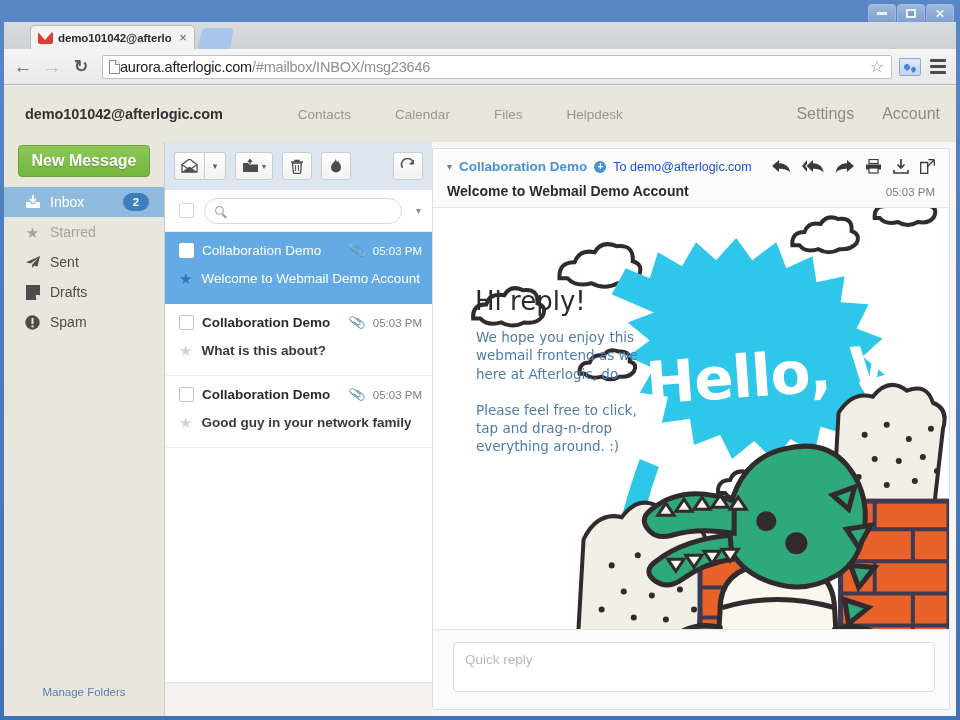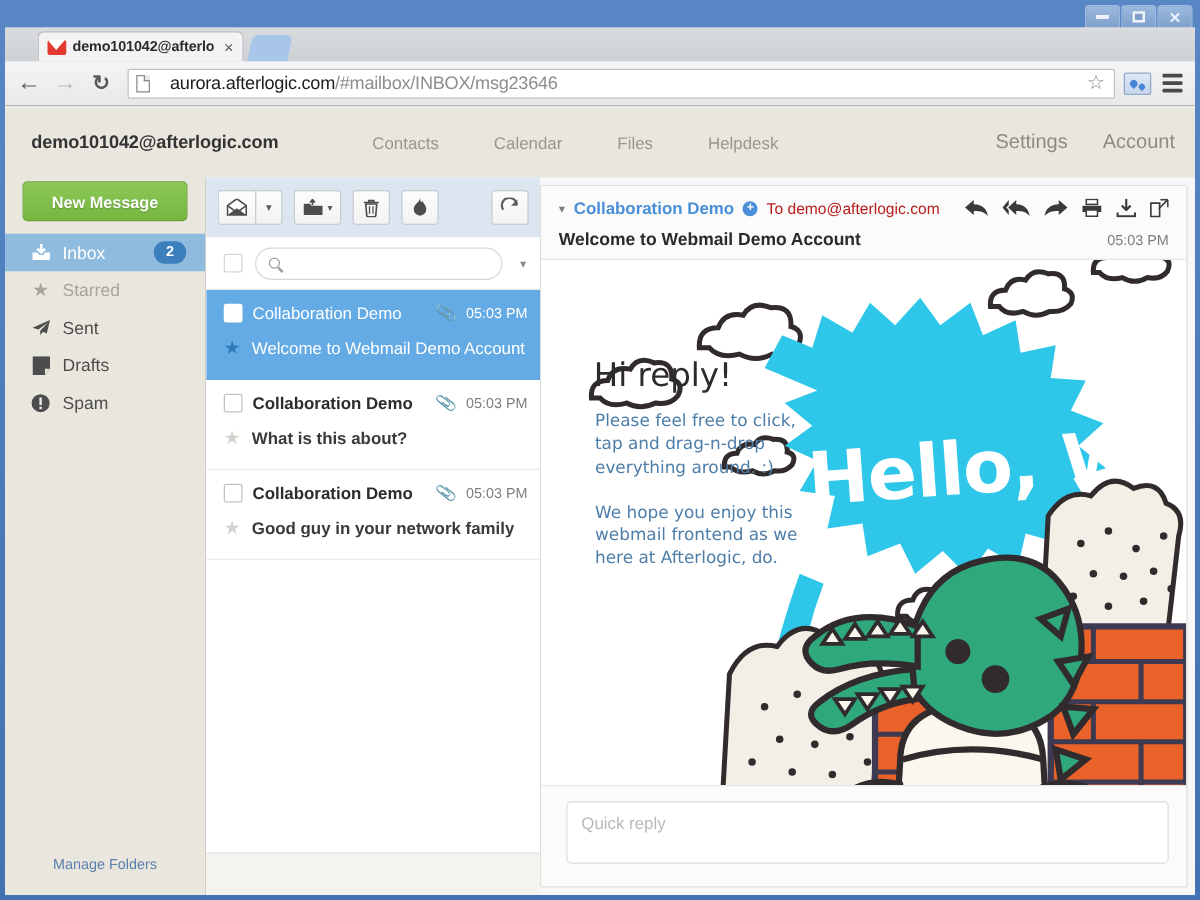--- a/index.html
+++ b/index.html
@@ -111,21 +111,21 @@
 
   #omnibox {
     flex: 1 1 auto;
     height: 24px;
     background: #ffffff;
     border: 1px solid #c0c0c0;
     border-radius: 2px;
     display: flex; align-items: center;
     padding: 0 4px 0 6px;
     margin-left: 3px;
-    gap: 16px;
+    gap: 0;
   }
   .page-icon {
     width: 11px; height: 14px;
     border: 1px solid #8a8a8a;
     background: #fff;
     position: relative;
     flex: 0 0 auto;
   }
   .page-icon::after {
     content:""; position:absolute; right:-1px; top:-1px;
@@ -199,21 +199,21 @@
     position: absolute; left: 0; top: 0; bottom: 0; width: 160px;
     background: #e9e6dd;
   }
   #new-message-btn {
     margin: 3px 14px 10px 14px;
     height: 32px;
     background: linear-gradient(180deg,#8cc857 0%,#76b63f 100%);
     border: 1px solid #6ba436;
     border-radius: 4px;
     color: #ffffff;
-    font-size: 13px; font-weight: bold;
+    font-size: 16px; font-weight: bold;
     display: flex; align-items: center; justify-content: center;
     text-shadow: 0 1px 1px rgba(0,0,0,.25);
   }
   .folder {
     height: 30px;
     display: flex; align-items: center;
     padding-left: 20px;
     gap: 9px;
     font-size: 14px;
     color: #4d4d4d;
@@ -379,21 +379,21 @@
   }
   #vh-line1 { display: flex; align-items: center; gap: 7px; }
   .vh-caret { font-size: 10px; color: #7d7d7d; }
   .vh-sender { font-size: 13.5px; font-weight: bold; color: #4a90d9; }
   .vh-plus {
     width: 12px; height: 12px; border-radius: 50%;
     background: #4a90d9; color: #fff;
     font-size: 10px; line-height: 11px; text-align: center;
     flex: 0 0 auto; font-weight: bold;
   }
-  .vh-to { font-size: 12.5px; color: #b91c1c; }
+  .vh-to { font-size: 12.5px; color: #1d4ed8; }
   .vh-actions { margin-left: auto; display: flex; align-items: center; gap: 11px; color: #3a3a3a; }
   .vh-actions svg { display: block; }
   #vh-line2 { display: flex; align-items: baseline; margin-top: 9px; }
   .vh-subject { font-size: 14px; font-weight: bold; color: #2b2b2b; }
   .vh-time { margin-left: auto; font-size: 11.5px; color: #7d7d7d; }
 
   #view-body {
     flex: 1 1 auto;
     position: relative;
     overflow: hidden;
@@ -817,22 +817,22 @@
                     <path d="M398 286 l22-8 l-6 22z"></path>
                     <path d="M412 320 l24-4 l-12 22z"></path>
                     <path d="M416 356 l24 2 l-16 20z"></path>
                     <path d="M410 390 l24 8 l-20 16z"></path>
                   </g>
                 </g>
               </svg>
 
               <div id="greeting">Hi reply!</div>
               <div id="body-text">
+                <p>We hope you enjoy this webmail frontend as we here at Afterlogic, do.</p>
                 <p>Please feel free to click, tap and drag-n-drop everything around. :)</p>
-                <p>We hope you enjoy this webmail frontend as we here at Afterlogic, do.</p>
               </div>
             </div>
 
             <div id="quick-reply-wrap">
               <textarea id="quick-reply" placeholder="Quick reply" style=""></textarea>
             </div>
 
           </div>
         </div>
 

